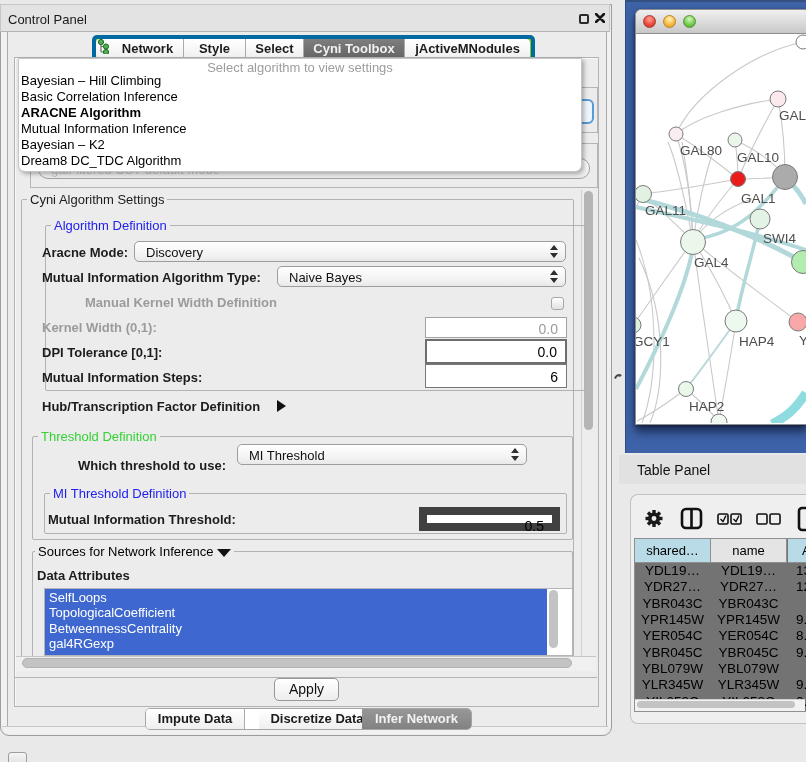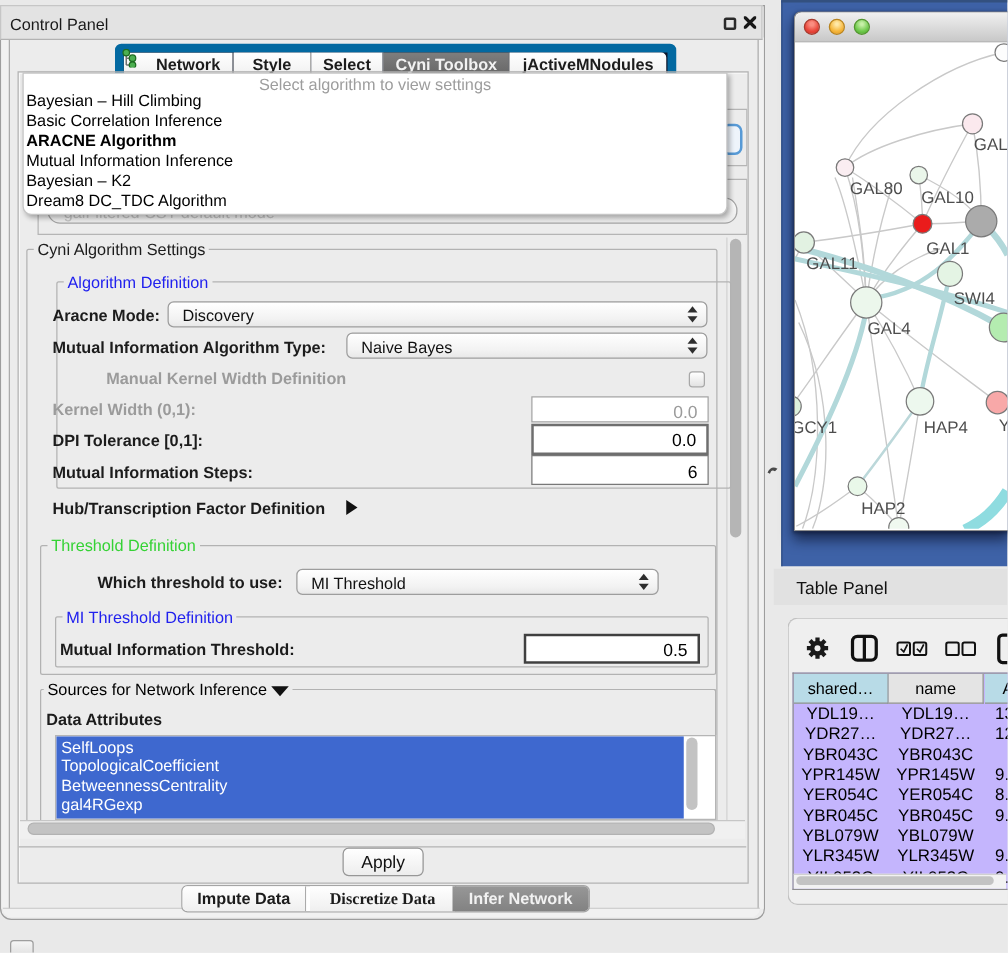--- a/index.html
+++ b/index.html
@@ -29,21 +29,21 @@
 <div class="abs" style="left:606px;top:30px;width:4px;height:697px;background:#f1f1f1;border-left:1px solid #ababab;"></div>
 <div class="abs" style="left:2px;top:726px;width:606px;height:7px;background:#f1f1f1;border-top:1px solid #c6c6c6;border-radius:0 0 8px 8px;"></div>
 
 <div class="abs" style="left:0;top:4px;width:610px;height:28px;background:#e3e3e3;border:1px solid #c6c6c6;border-bottom:1px solid #b2b2b2;box-sizing:border-box;"></div>
 <div class="abs" style="left:8px;top:12px;font-size:13px;color:#1a1a1a;">Control Panel</div>
 <div class="abs" style="left:579px;top:14px;width:6px;height:6px;border:2px solid #2a2a2a;border-radius:2px;"></div>
 <svg class="abs" style="left:595px;top:13px;" width="10" height="10" viewBox="0 0 10 10">
     <path d="M 1,1 L 9,9 M 9,1 L 1,9" stroke="#181818" stroke-width="2.6" stroke-linecap="round"></path>
   </svg>
 
-<div class="abs" style="left:92px;top:35px;width:435px;height:20px;border:7px solid #0369a1;border-radius:5px;background:#0f172a;">
+<div class="abs" style="left:92px;top:35px;width:435px;height:20px;border:4px solid #0369a1;border-radius:5px;background:#84cc16;">
   <div class="seg" style="left:0;width:87px;border-radius:4px 0 0 4px;padding-left:0;"><span style="position:relative;left:8px;">Network</span></div>
   <div class="seg" style="left:88px;width:61px;">Style</div>
   <div class="seg" style="left:150px;width:57px;">Select</div>
   <div class="seg segsel" style="left:208px;width:100px;">Cyni Toolbox</div>
   <div class="seg sege" style="left:309px;width:125px;border-radius:0 4px 4px 0;">jActiveMNodules</div>
 </div>
 
 <svg class="abs" style="left:97px;top:39px;" width="13" height="15" viewBox="0 0 13 15">
   <path d="M 4,3 L 4,13 M 4,7.5 L 8,7.5 M 4,13 L 8,13" fill="none" stroke="#707070" stroke-width="1.2"></path>
   <circle cx="4" cy="3" r="2.6" fill="#4caf50" stroke="#1d6b21"></circle>
@@ -101,54 +101,54 @@
 <div class="lbl" style="left:42px;top:370px;">Mutual Information Steps:</div>
 <div class="field" style="left:425px;top:364px;width:142px;height:24px;border:1px solid #787878;box-sizing:border-box;color:#000;"><span style="position:relative;top:4px;right:8px;">6</span></div>
 
 <div class="lbl" style="left:42px;top:399px;">Hub/Transcription Factor Definition</div>
 <div class="abs" style="left:277px;top:400px;width:0;height:0;border-left:9px solid #111;border-top:6px solid transparent;border-bottom:6px solid transparent;"></div>
 
 <div class="grp" style="left:32px;top:436px;width:539px;height:102px;">
   <span class="gtt" style="left:5px;color:#35d235;">Threshold Definition</span>
 </div>
 <div class="lbl" style="left:78px;top:458px;">Which threshold to use:</div>
-<div class="combo" style="left:237px;top:455px;width:288px;height:19px;">
+<div class="combo" style="left:237px;top:444px;width:288px;height:19px;">
     <span class="tx">MI Threshold</span>
     <span class="ar">
       <i class="u"></i>
       <i class="d"></i>
     </span>
   </div>
 
 <div class="grp" style="left:44px;top:493px;width:521px;height:39px;">
   <span class="gtt" style="left:5px;color:#2121ee;">MI Threshold Definition</span>
 </div>
 <div class="lbl" style="left:48px;top:512px;">Mutual Information Threshold:</div>
-<div class="field" style="left:419px;top:507px;width:141px;height:24px;border:2px solid #404040;box-sizing:border-box;color:#000;"><span style="position:relative;top:3px;right:8px;">0.5</span></div>
+<div class="field" style="left:419px;top:507px;width:141px;height:24px;border:8px solid #404040;box-sizing:border-box;color:#000;"><span style="position:relative;top:3px;right:8px;">0.5</span></div>
 
 <div class="grp" style="left:32px;top:551px;width:539px;height:108px;border-bottom:none;">
   <span class="gtt" style="left:2px;color:#000000;">Sources for Network Inference <span style="display:inline-block;width:0;height:0;border-top:8px solid #111;border-left:7px solid transparent;border-right:7px solid transparent;position:relative;top:1px;"></span></span>
 </div>
 <div class="lbl" style="left:37px;top:568px;">Data Attributes</div>
 
 <div class="abs" style="left:44px;top:588px;width:527px;height:66px;background:#fff;border:1px solid #b5b5b5;overflow:hidden;">
   <div class="abs" style="left:0;top:0;width:502px;height:66px;background:#3e68cf;"></div>
   <div class="abs" style="left:4px;top:1px;font-size:13px;line-height:15.3px;color:#fff;">SelfLoops<br>TopologicalCoefficient<br>BetweennessCentrality<br>gal4RGexp</div>
   <div class="abs" style="left:504px;top:1px;width:9px;height:58px;background:#c3c3c3;border-radius:5px;"></div>
 </div>
 
 <div class="abs" style="left:16px;top:656px;width:580px;height:14px;background:#f0f0f0;border-top:1px solid #c6c6c6;"></div>
 <div class="abs" style="left:22px;top:658px;width:550px;height:10px;background:#c3c3c3;border:1px solid #b2b2b2;border-radius:6px;box-sizing:border-box;"></div>
 <div class="abs" style="left:15px;top:677px;width:582px;height:1px;background:#b3b3b3;"></div>
 
 <div class="abs" style="left:274px;top:678px;width:63px;height:21px;border:1px solid #979797;border-radius:5px;background:linear-gradient(#ffffff,#ededed);text-align:center;font-size:14px;color:#111;line-height:21px;">Apply</div>
 
 <div class="abs" style="left:145px;top:708px;width:325px;height:20px;border:1px solid #a5a5a5;border-radius:5px;background:#fff;">
   <div class="seg" style="left:0;width:98px;border-radius:4px 0 0 4px;font-weight:bold;">Impute Data</div>
-  <div class="seg" style="left:102px;width:116px;font-weight:bold;font-family:Liberation Serif, serif;">Discretize Data</div>
+  <div class="seg" style="left:113px;width:116px;font-weight:bold;">Discretize Data</div>
   <div class="seg sege" style="left:216px;width:109px;border-radius:0 4px 4px 0;background:linear-gradient(#979797,#828282);color:#f2f2f2;">Infer Network</div>
 </div>
 
 <div class="abs" style="left:18px;top:58px;width:562px;height:112px;background:#fff;border:1px solid #c6c6c6;border-radius:0 0 7px 7px;box-shadow:2px 2px 4px rgba(0,0,0,0.3);z-index:50;">
   <div class="abs" style="left:0;top:1px;width:100%;text-align:center;font-size:13px;color:#9d9d9d;">Select algorithm to view settings</div>
   <div class="abs" style="left:2px;top:14px;font-size:13px;color:#000;line-height:16px;white-space:nowrap;">Bayesian – Hill Climbing<br>Basic Correlation Inference<br><span class="b">ARACNE Algorithm</span><br>Mutual Information Inference<br>Bayesian – K2<br>Dream8 DC_TDC Algorithm</div>
 </div>
 
 <svg class="abs" style="left:613px;top:371px;" width="11" height="11" viewBox="0 0 11 11">
     <path d="M 1,7 Q 4,1 9,4 L 7,6 Q 4,4 3,8 Z" fill="#4a4a4a"></path>
@@ -264,21 +264,21 @@
   </g>
 
   <g stroke="#111" fill="none">
     <rect x="113" y="8" width="10" height="10" rx="1.5" stroke-width="1.6"></rect>
     <rect x="126" y="8" width="10" height="10" rx="1.5" stroke-width="1.6"></rect>
   </g>
 
   <rect x="155" y="2" width="16" height="22" rx="3" fill="none" stroke="#111" stroke-width="2.6"></rect>
 </svg>
 
-<div class="abs" style="left:634px;top:538px;width:172px;height:172px;background:#c4b5fd;border:1px solid #8f8f8f;border-right:none;overflow:hidden;">
+<div class="abs" style="left:634px;top:538px;width:172px;height:172px;background:#737373;border:1px solid #8f8f8f;border-right:none;overflow:hidden;">
   <div class="abs" style="left:0;top:0;width:75px;height:23px;background:#b8dbe7;border-right:1.5px solid #8f8f8f;border-bottom:1px solid #8f8f8f;text-align:center;font-size:13px;line-height:23px;">shared…</div>
   <div class="abs" style="left:76px;top:0;width:75px;height:23px;background:#e4e4e4;border-right:1.5px solid #8f8f8f;border-bottom:1px solid #8f8f8f;text-align:center;font-size:13px;line-height:23px;">name</div>
   <div class="abs" style="left:153px;top:0;width:60px;height:23px;background:#b8dbe7;border-bottom:1px solid #8f8f8f;font-size:13px;line-height:23px;padding-left:14px;">A</div>
   <div class="abs" id="rows" style="left:0;top:24px;width:172px;font-size:13.5px;color:#000;">
       <div style="position:absolute;left:0;top:0px;width:75px;text-align:center;">YDL19…</div>
       <div style="position:absolute;left:76px;top:0px;width:75px;text-align:center;">YDL19…</div>
       <div style="position:absolute;left:161px;top:0px;">13</div>
       <div style="position:absolute;left:0;top:16.35px;width:75px;text-align:center;">YDR27…</div>
       <div style="position:absolute;left:76px;top:16.35px;width:75px;text-align:center;">YDR27…</div>
       <div style="position:absolute;left:161px;top:16.35px;">12</div>

